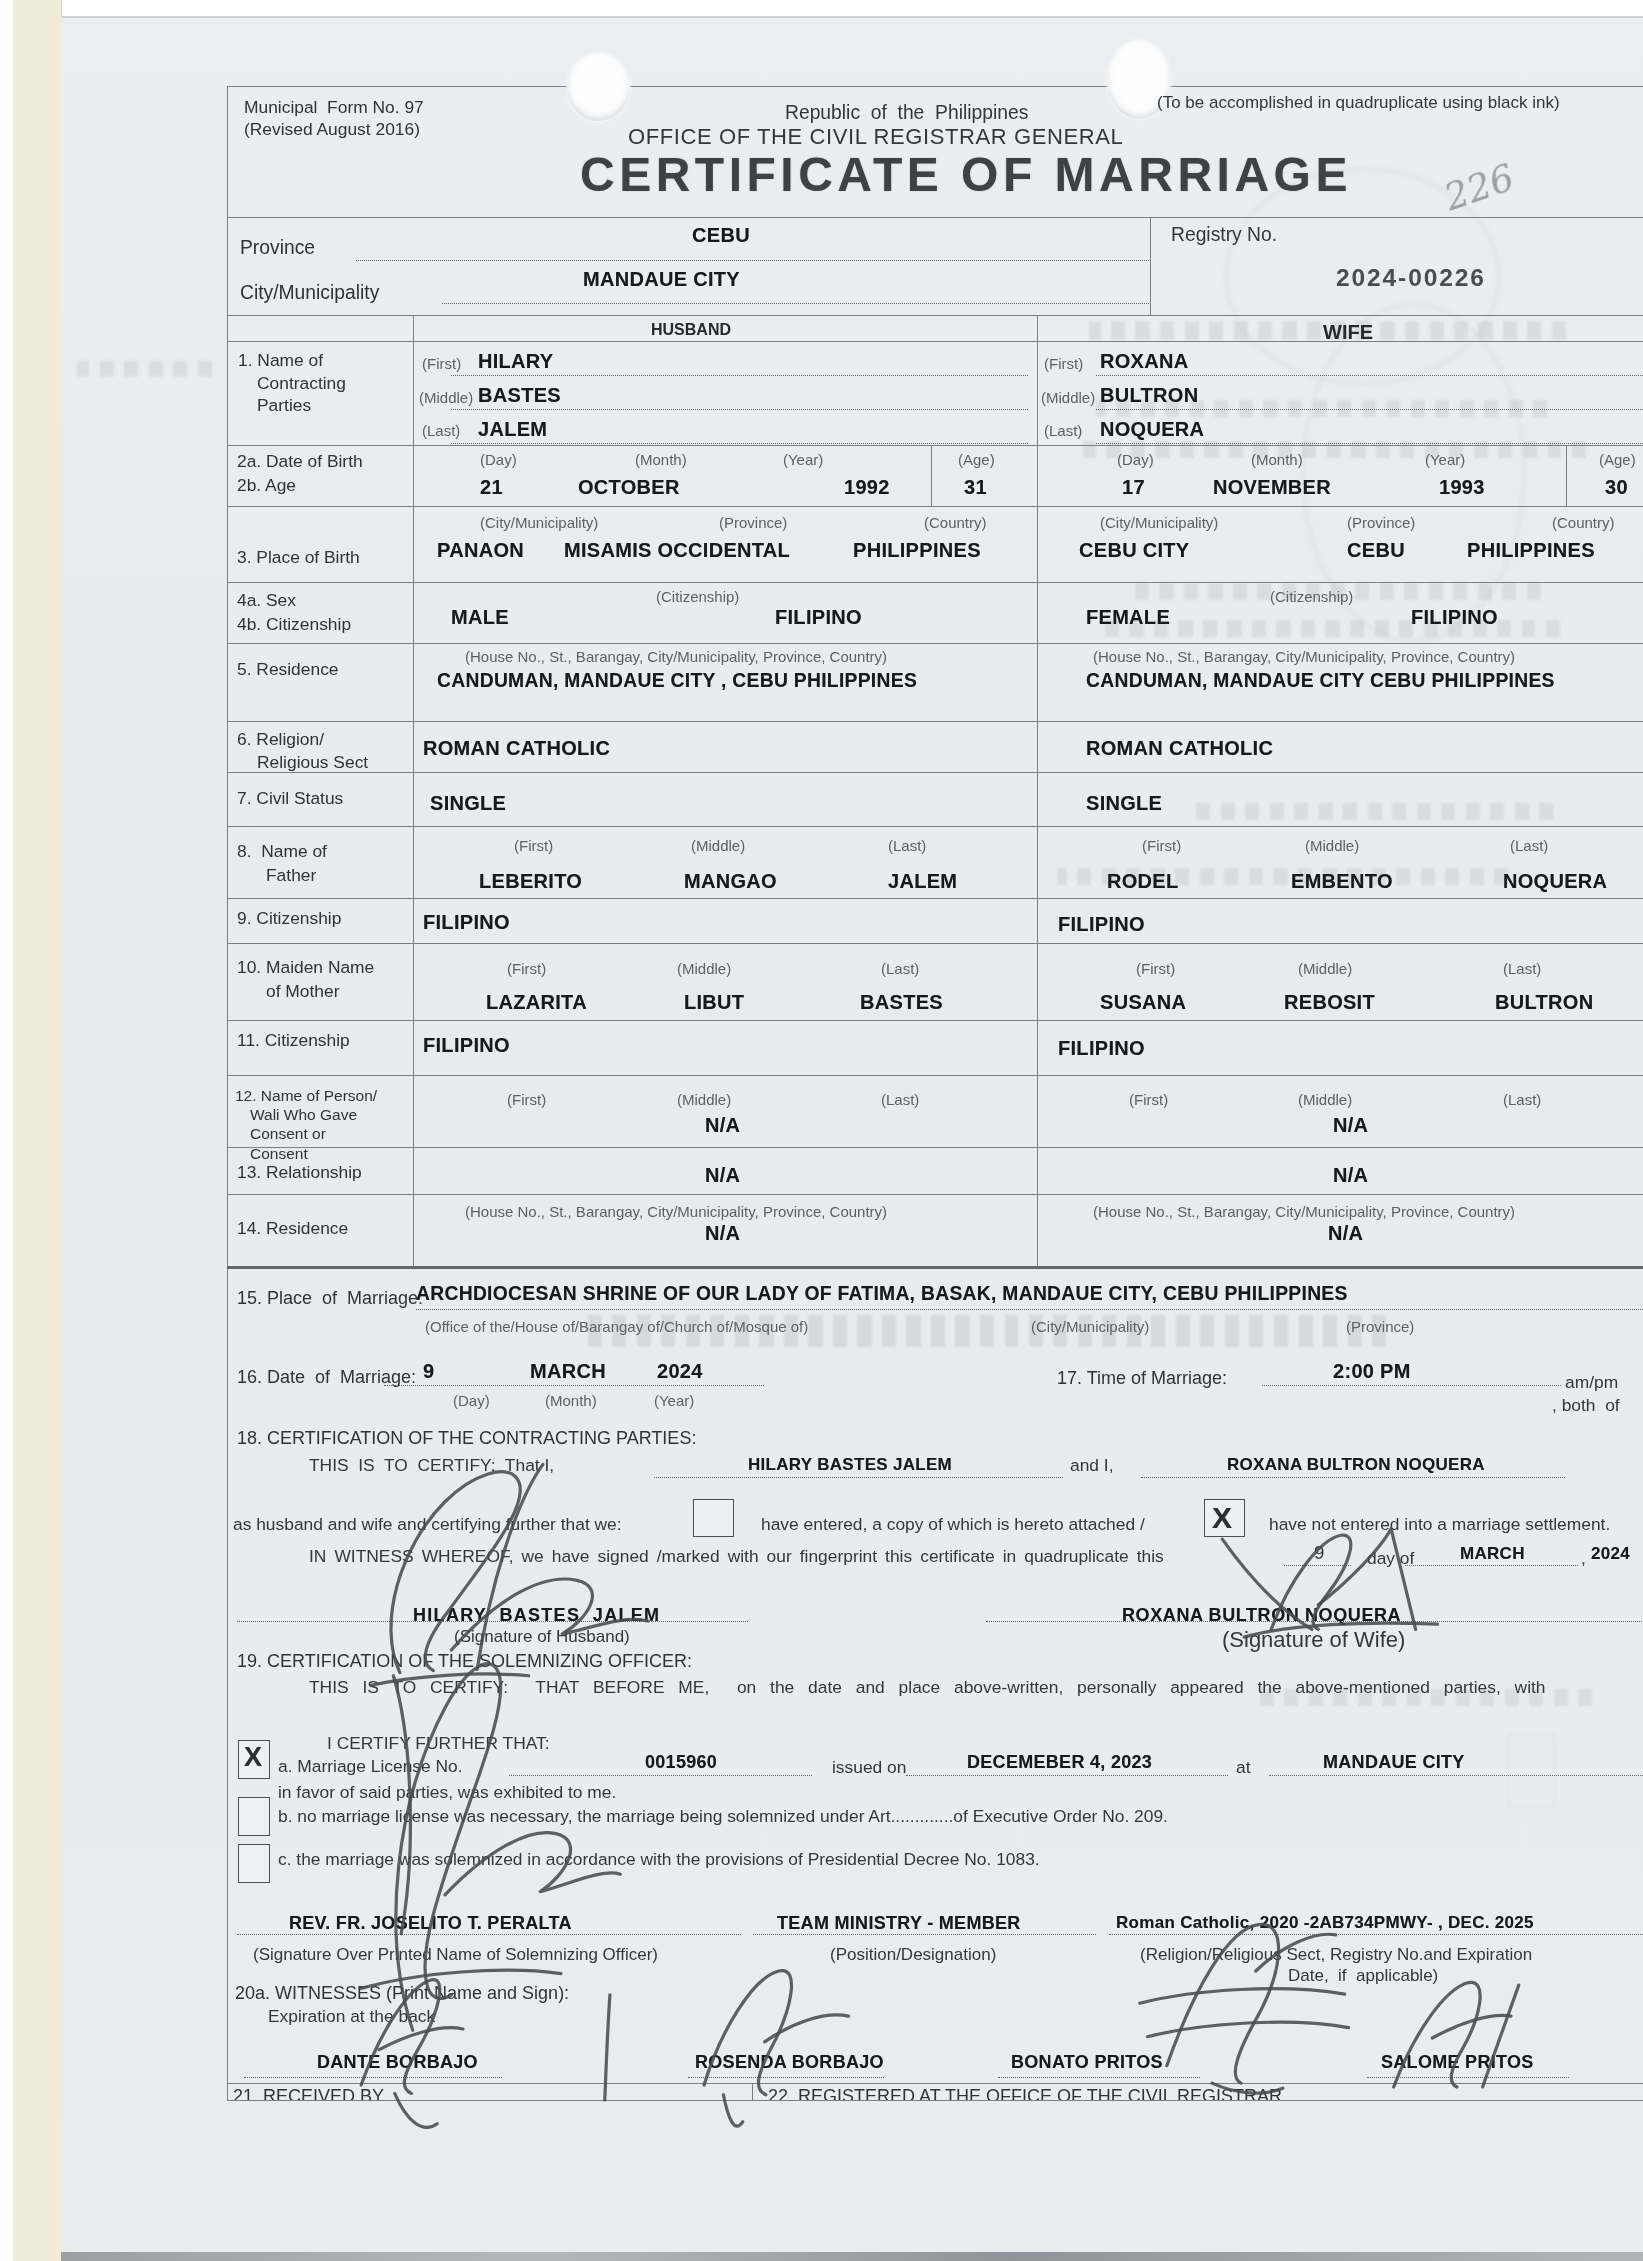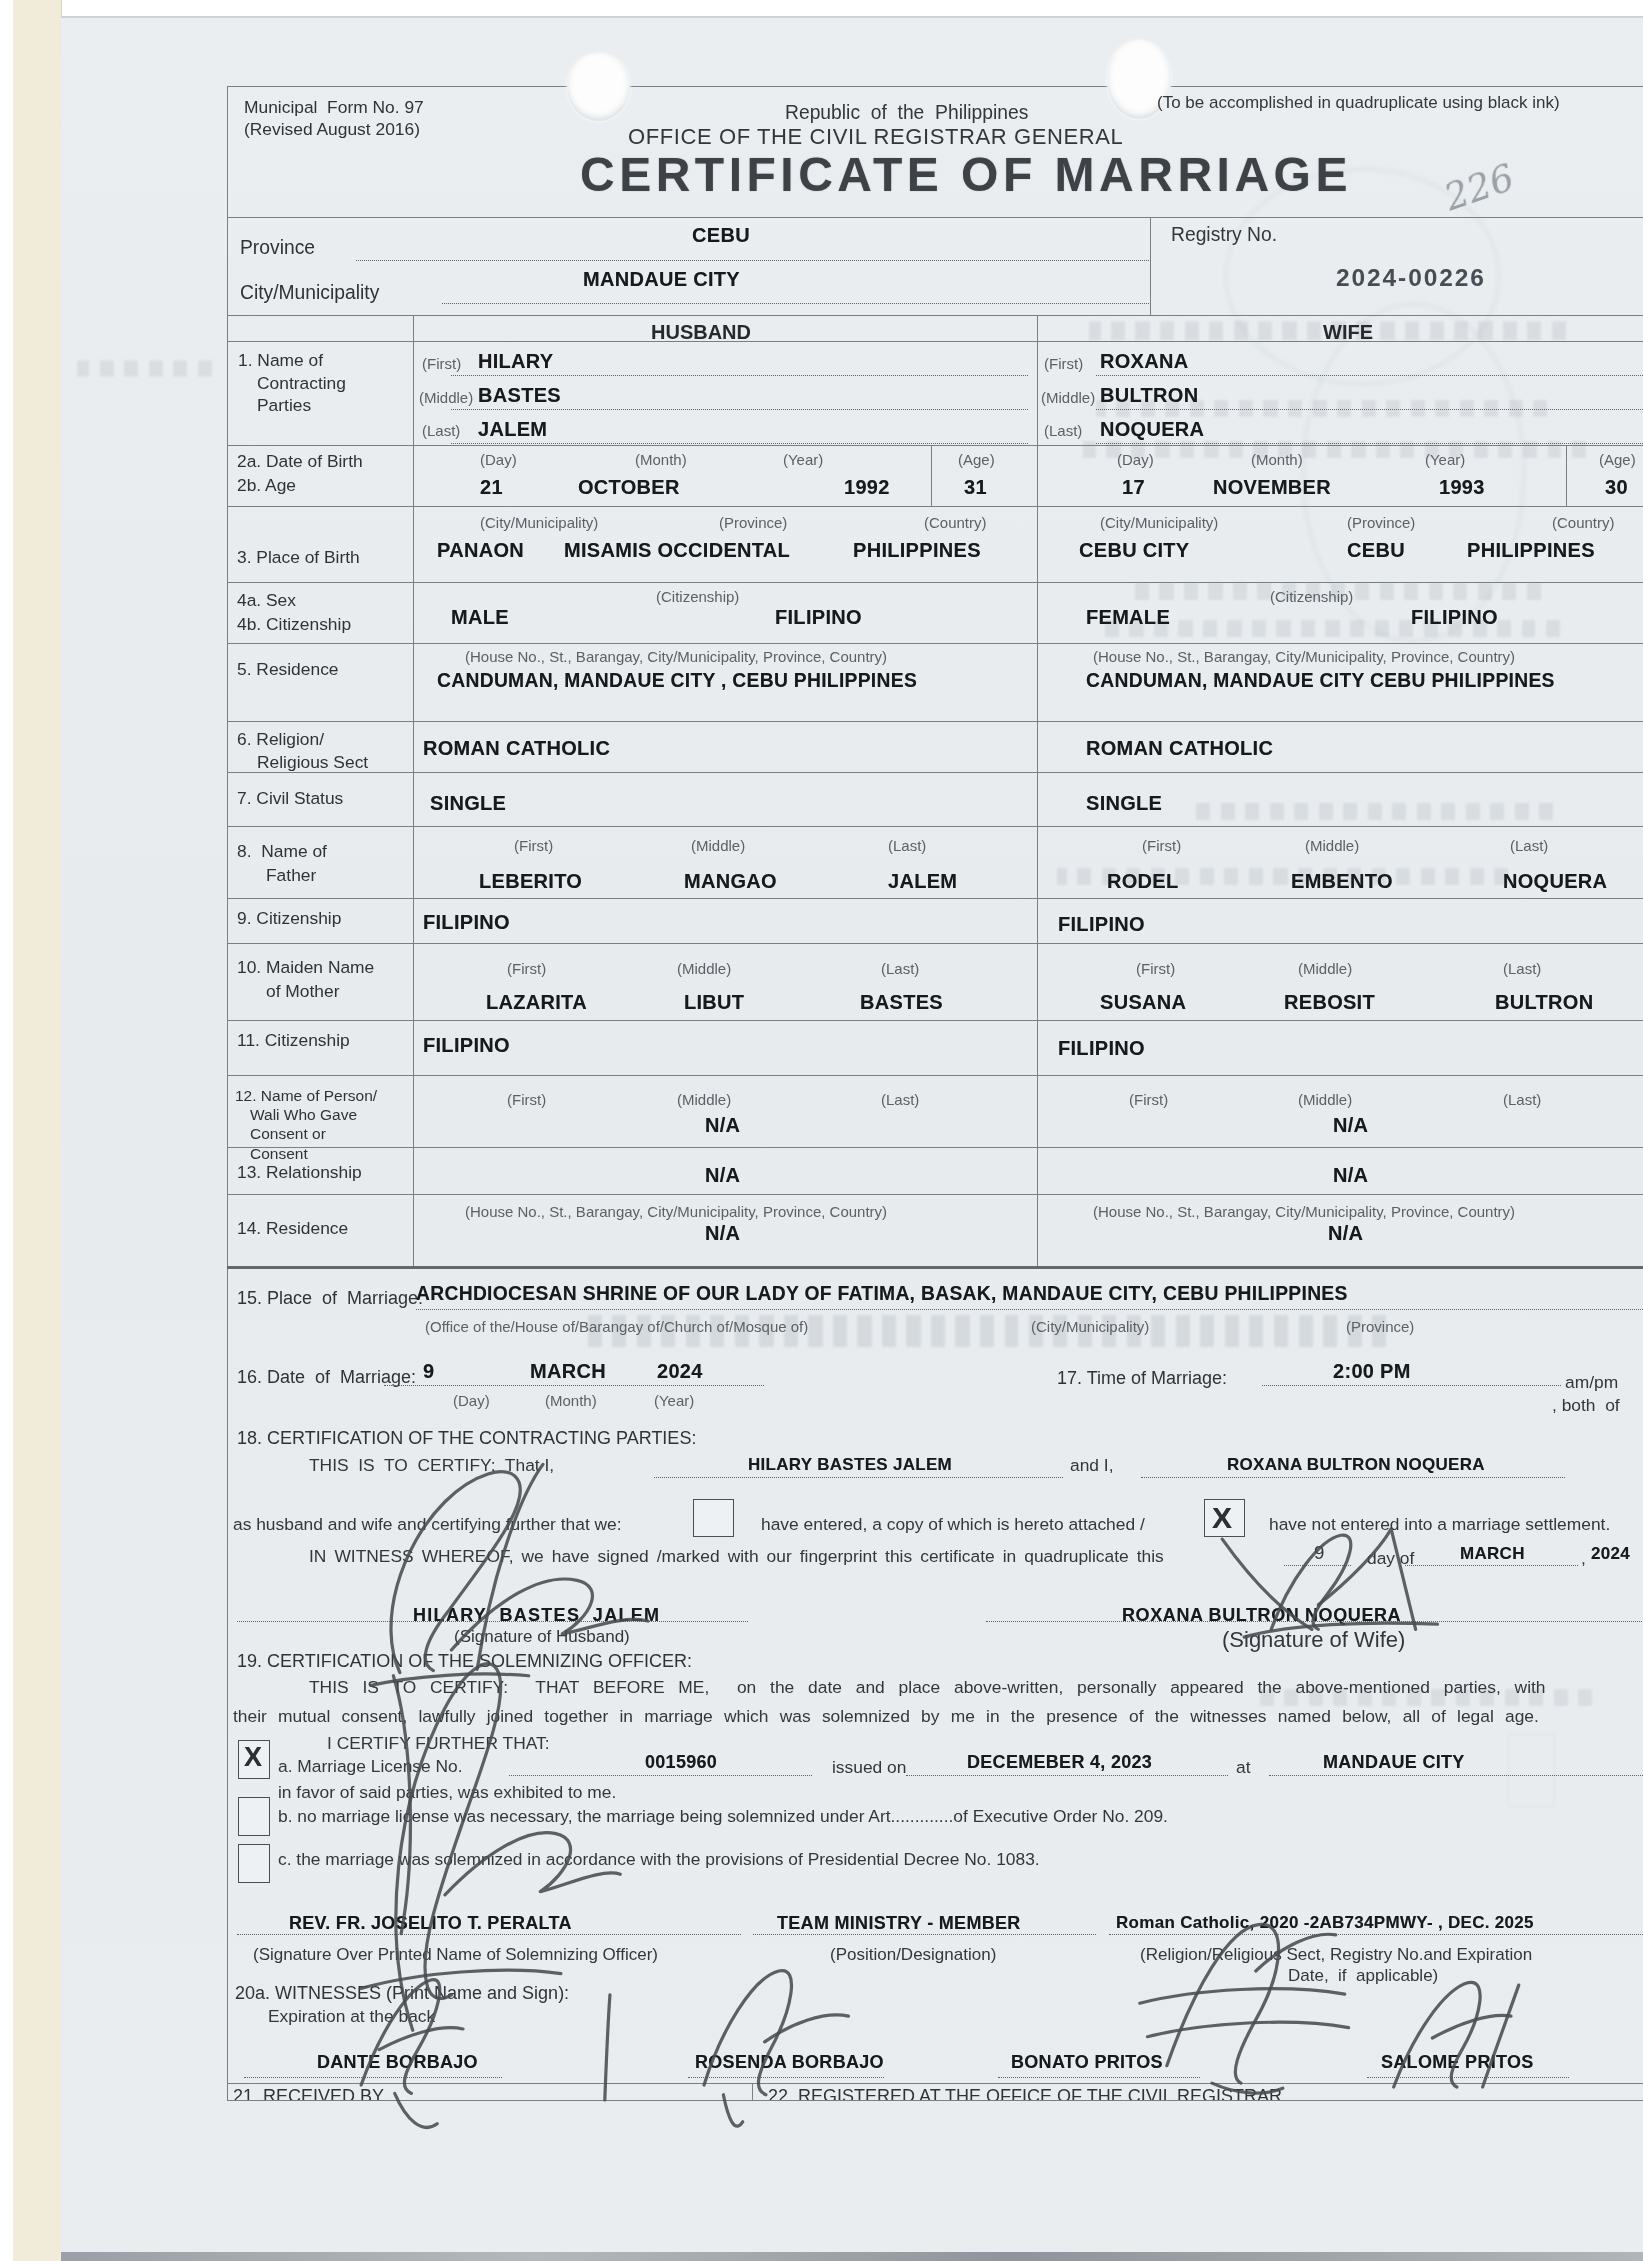--- a/index.html
+++ b/index.html
@@ -103,21 +103,21 @@
   <div class="t lbl big" style="left:240px;top:237px">Province</div>
   <div class="t val" style="left:692px;top:224px">CEBU</div>
   <div class="dot" style="left:356px;top:260px;width:793px"></div>
   <div class="t lbl big" style="left:240px;top:282px">City/Municipality</div>
   <div class="t val" style="left:583px;top:268px">MANDAUE CITY</div>
   <div class="dot" style="left:442px;top:303px;width:707px"></div>
   <div class="t big" style="left:1171px;top:224px">Registry No.</div>
   <div class="t" style="left:1336px;top:264px;font-size:24.5px;font-weight:600;letter-spacing:1.9px;color:#474d54">2024-00226</div>
   <div class="hand" style="left:1444px;top:166px;font-size:37px;transform:rotate(-19deg)">226</div>
 
-  <div class="t hd" style="left:651px;top:321px;font-size:20px">HUSBAND</div>
+  <div class="t hd" style="left:651px;top:321px;font-size:16px">HUSBAND</div>
   <div class="t hd" style="left:1323px;top:321px;font-size:20px">WIFE</div>
 
   <div class="t lbl" style="left:238px;top:350px">1. Name of</div>
   <div class="t lbl" style="left:257px;top:373px">Contracting</div>
   <div class="t lbl" style="left:257px;top:395px">Parties</div>
   <div class="t sub" style="left:422px;top:355px">(First)</div>
   <div class="t val" style="left:478px;top:350px">HILARY</div>
   <div class="dot" style="left:451px;top:375px;width:577px"></div>
   <div class="t sub" style="left:1044px;top:355px">(First)</div>
   <div class="t val" style="left:1100px;top:350px">ROXANA</div>
@@ -298,21 +298,20 @@
 
   <div class="t val v28" style="left:413px;top:1605px;letter-spacing:1.3px">HILARY  BASTES  JALEM</div>
   <div class="dot" style="left:237px;top:1621px;width:511px"></div>
   <div class="t" style="left:454px;top:1627px;font-size:17px">(Signature of Husband)</div>
   <div class="t val v28" style="left:1122px;top:1605px;letter-spacing:0.6px">ROXANA BULTRON NOQUERA</div>
   <div class="dot" style="left:986px;top:1621px;width:656px"></div>
   <div class="t" style="left:1222px;top:1627px;font-size:22px">(Signature of Wife)</div>
 
   <div class="t lbl v28" style="left:237px;top:1651px">19. CERTIFICATION OF THE SOLEMNIZING OFFICER:</div>
   <div class="t" style="left:309px;top:1677px;word-spacing:9px">THIS IS TO CERTIFY:  THAT BEFORE ME,  on the date and place above-written, personally appeared the above-mentioned parties, with</div>
-  <div class="t" style="left:233px;top:1706px;word-spacing:6.4px">their mutual consent, lawfully joined together in marriage which was solemnized by me in the presence of the witnesses named below, all of legal age.</div>
   <div class="t" style="left:327px;top:1733px">I CERTIFY FURTHER THAT:</div>
 
   <div class="cb" style="left:238px;top:1740px;width:30px;height:37px"></div>
   <div class="xmark" style="left:244px;top:1742px;font-size:27px">X</div>
   <div class="t" style="left:278px;top:1756px">a. Marriage License No.</div>
   <div class="t val v28" style="left:645px;top:1752px">0015960</div>
   <div class="dot" style="left:509px;top:1775px;width:303px"></div>
   <div class="t" style="left:832px;top:1757px">issued on</div>
   <div class="t val v28" style="left:967px;top:1752px">DECEMEBER 4, 2023</div>
   <div class="dot" style="left:906px;top:1775px;width:322px"></div>

